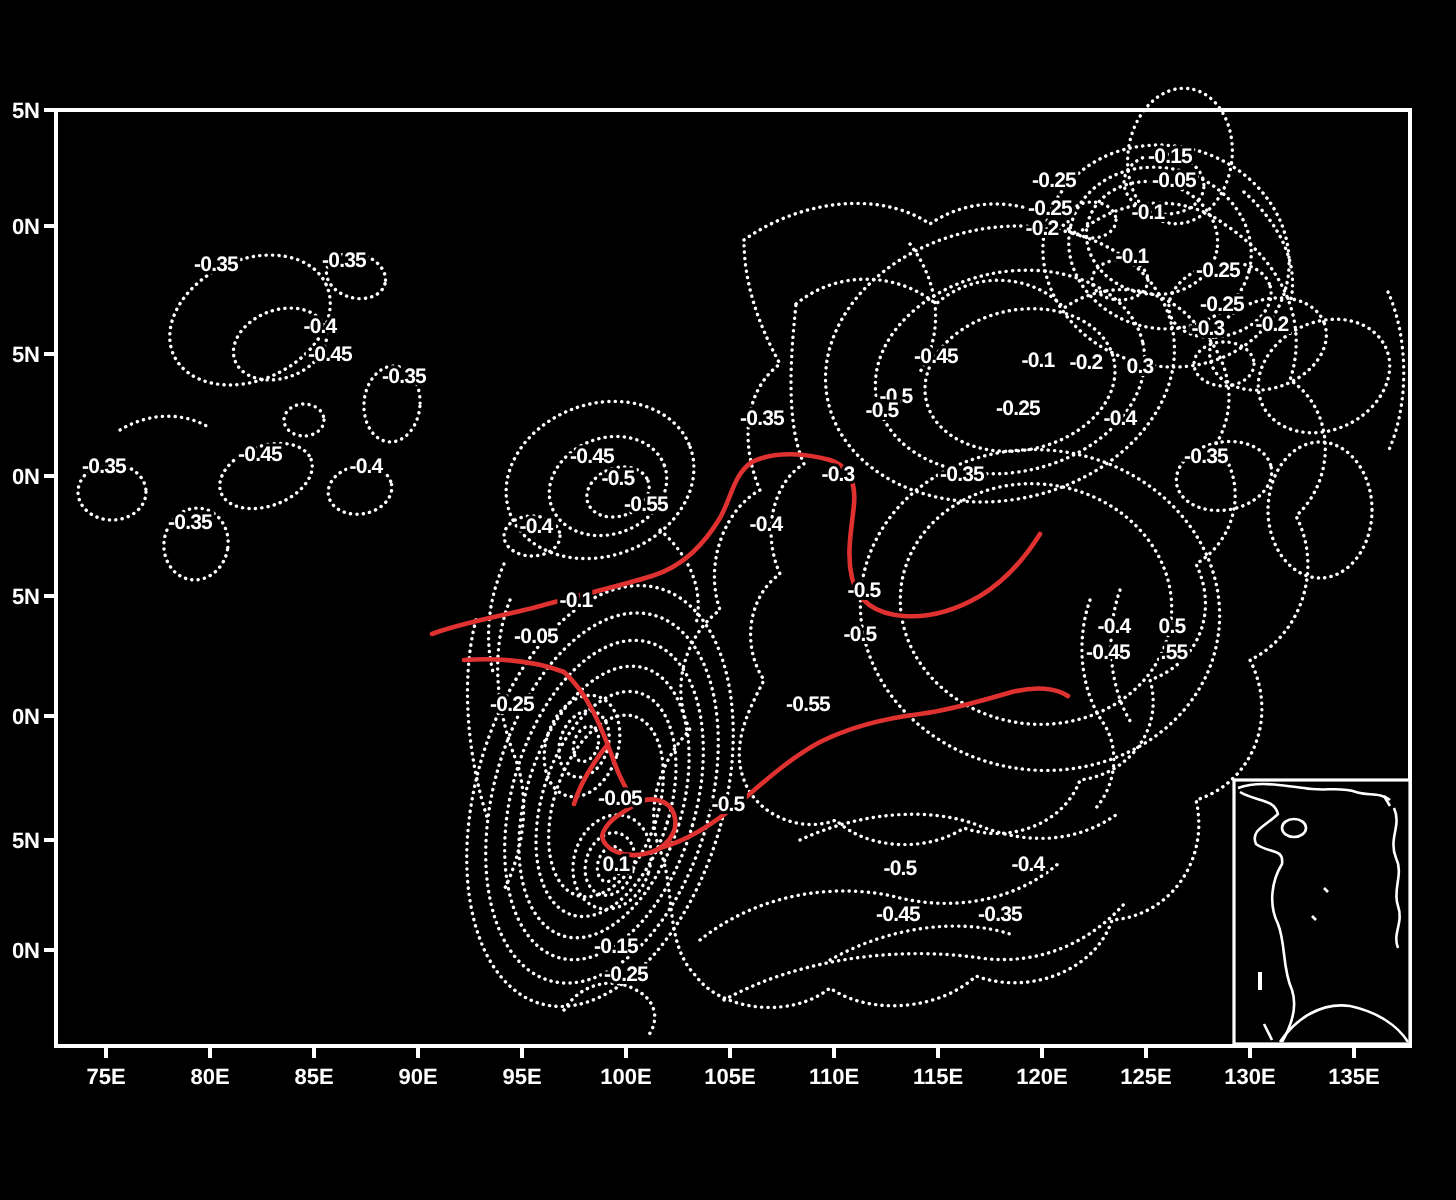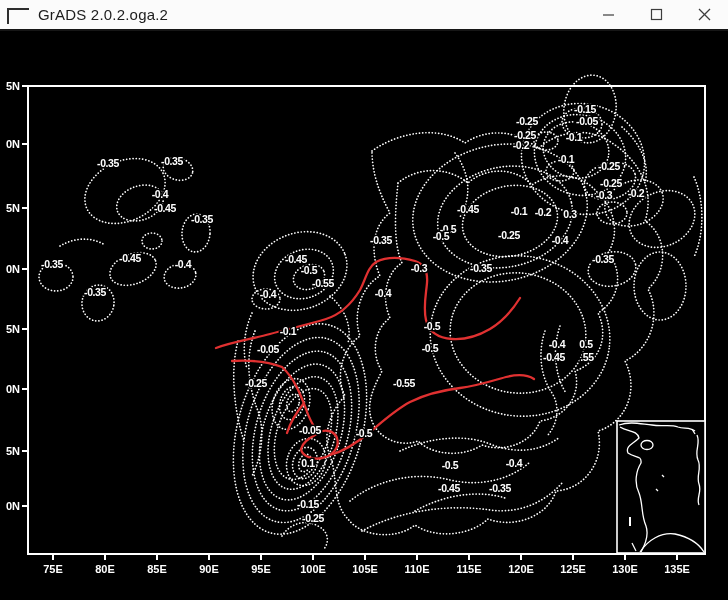--- a/index.html
+++ b/index.html
@@ -14,42 +14,20 @@
   .controls{display:flex;height:100%;}
   .ctrl{width:48px;height:100%;display:flex;align-items:center;justify-content:center;cursor:default;}
   .ctrl svg{display:block;}
   .canvas{flex:1;background:#000;position:relative;}
   svg text{font-family:"Liberation Sans",sans-serif;}
 </style>
 </head>
 <body>
 
 <div class="window">
-  <div class="titlebar">
-    <div class="app-icon"></div>
-    <div class="title-text">GrADS 2.0.2.oga.2</div>
-    <div class="controls">
-      <div class="ctrl">
-        <svg width="13" height="13" viewBox="0 0 13 13">
-          <line x1="1" y1="7" x2="12" y2="7" stroke="#3d3d3d" stroke-width="1.2"></line>
-        </svg>
-      </div>
-      <div class="ctrl">
-        <svg width="13" height="13" viewBox="0 0 13 13">
-          <rect x="1.5" y="1.5" width="10" height="10" fill="none" stroke="#3d3d3d" stroke-width="1.2"></rect>
-        </svg>
-      </div>
-      <div class="ctrl">
-        <svg width="13" height="13" viewBox="0 0 13 13">
-          <line x1="1" y1="1" x2="12" y2="12" stroke="#3d3d3d" stroke-width="1.2"></line>
-          <line x1="12" y1="1" x2="1" y2="12" stroke="#3d3d3d" stroke-width="1.2"></line>
-        </svg>
-      </div>
-    </div>
-  </div>
   <div class="canvas">
     <svg id="plot" width="728" height="565" viewBox="0 0 728 565">
         <g>
           <rect x="28" y="55" width="677" height="468" fill="none" stroke="#ffffff" stroke-width="2"></rect>
           <line x1="53" y1="523" x2="53" y2="529" stroke="#ffffff" stroke-width="2"></line>
           <text x="53" y="542" fill="#ffffff" font-size="11" font-weight="bold" text-anchor="middle">75E</text>
           <line x1="105" y1="523" x2="105" y2="529" stroke="#ffffff" stroke-width="2"></line>
           <text x="105" y="542" fill="#ffffff" font-size="11" font-weight="bold" text-anchor="middle">80E</text>
           <line x1="157" y1="523" x2="157" y2="529" stroke="#ffffff" stroke-width="2"></line>
           <text x="157" y="542" fill="#ffffff" font-size="11" font-weight="bold" text-anchor="middle">85E</text>

